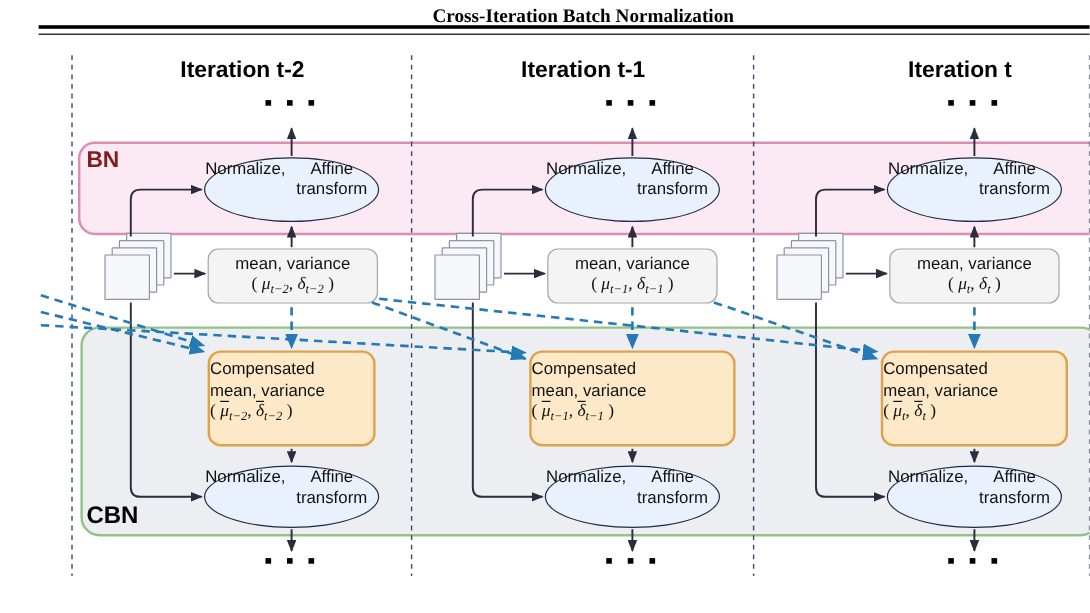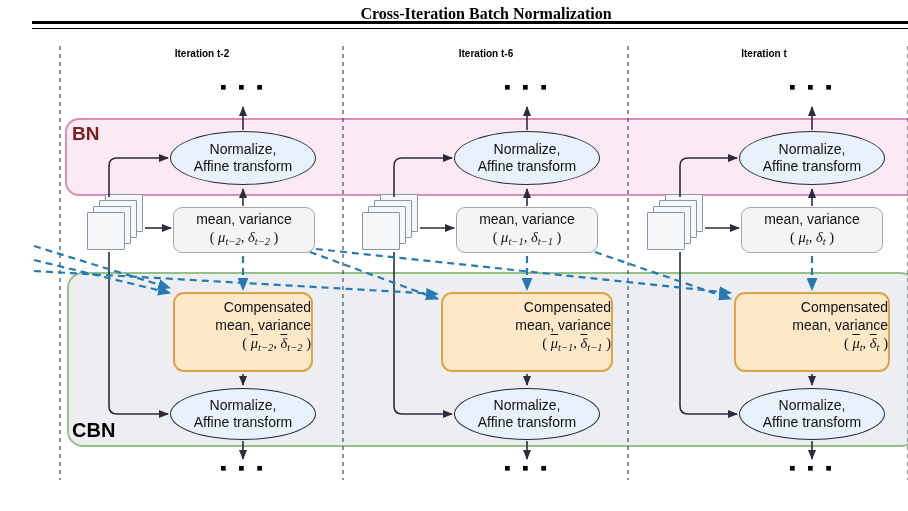--- a/index.html
+++ b/index.html
@@ -20,55 +20,55 @@
     left:33px;top:118px;width:857px;height:78px;border-radius:14px;
     background:#fbe9f3;border:2px solid #dd8db5;box-sizing:border-box;
   }
   .cbn-box{
     left:35px;top:272px;width:850px;height:175px;border-radius:16px;
     background:#eceef1;border:2px solid #93c187;box-sizing:border-box;
   }
   .bn-label{left:40px;top:123px;font-size:19px;font-weight:bold;color:#7f1d1d;}
   .cbn-label{left:40px;top:419px;font-size:20px;font-weight:bold;color:#000;}
   
-  .hdr{top:48px;width:180px;text-align:center;font-size:10px;font-weight:bold;color:#000;}
+  .hdr{top:48px;width:180px;text-align:center;font-size:19px;font-weight:bold;color:#000;}
   .dots{width:80px;text-align:center;font-size:19px;letter-spacing:3px;line-height:14px;color:#000;}
   .dots-top{top:80px;}
   .dots-bottom{top:461px;}
   
   .ellipse{
     width:146px;height:54px;border-radius:50%;background:#e8f1fc;border:1.6px solid #222a42;
-    box-sizing:border-box;display:flex;flex-direction:column;justify-content:center;
+    box-sizing:border-box;display:flex;flex-direction:row;justify-content:center;
     text-align:center;font-size:14px;line-height:17px;
   }
   .bn-ellipse{top:131px;}
   .cbn-ellipse{top:388px;height:52px;}
   .stats{
     top:207px;width:142px;height:46px;border-radius:9px;background:#f4f4f4;
     border:1.4px solid #a6a6a6;box-sizing:border-box;text-align:center;
     font-size:14px;line-height:17px;padding-top:3px;
   }
   .comp{
     top:292px;height:80px;border-radius:11px;background:#fde8c8;
-    border:2px solid #dfa24a;box-sizing:border-box;text-align:right;
+    border:2px solid #dfa24a;box-sizing:border-box;text-align:left;
     font-size:14px;line-height:18px;padding-top:4px;
   }
   
   .formula{font-family:Liberation Serif, serif;font-size:14.5px;line-height:18px;}
   .formula .i{font-style:italic;}
   .formula .iov{font-style:italic;text-decoration:overline;}
   .formula .sub{font-style:italic;font-size:10.5px;vertical-align:-3px;}
   
   .stack{top:194px;width:56px;height:56px;}
   .fmap{
     position:absolute;width:38px;height:38px;background:#f6f7f9;
     border:1.4px solid #8d94a8;box-sizing:border-box;border-radius:1px;
   }
   
-  .c0.hdr{left:80px;}  .c1.hdr{left:364px;} .c2.hdr{left:642px;}
+  .c0.hdr{left:80px;}  .c1.hdr{left:364px;} .c2.hdr{left:678px;}
   .c0.dots{left:171px;}.c1.dots{left:455px;}.c2.dots{left:740px;}
   .c0.ellipse{left:138px;}.c1.ellipse{left:422px;}.c2.ellipse{left:707px;}
   .c0.stats{left:141px;}  .c1.stats{left:424px;}  .c2.stats{left:709px;}
   .c0.comp{left:141px;width:140px;}
   .c1.comp{left:409px;width:172px;}
   .c2.comp{left:702px;width:156px;}
   .c0.stack{left:55px;}.c1.stack{left:330px;}.c2.stack{left:615px;}
   svg.overlay{position:absolute;left:0;top:0;pointer-events:none;}
 </style>
 </head>
@@ -79,21 +79,21 @@
   <div class="abs title">Cross-Iteration Batch Normalization</div>
   <div class="abs rule-thick"></div>
   <div class="abs rule-thin"></div>
 
   <div class="abs bn-band"></div>
   <div class="abs cbn-box"></div>
   <div class="abs bn-label">BN</div>
   <div class="abs cbn-label">CBN</div>
 
   <div class="abs hdr c0">Iteration t-2</div>
-  <div class="abs hdr c1">Iteration t-6</div>
+  <div class="abs hdr c1">Iteration t-1</div>
   <div class="abs hdr c2">Iteration t</div>
 
   <div class="abs dots dots-top c0">▪ ▪ ▪</div>
   <div class="abs dots dots-top c1">▪ ▪ ▪</div>
   <div class="abs dots dots-top c2">▪ ▪ ▪</div>
 
   <div class="abs ellipse bn-ellipse c0">
     <div>Normalize,</div>
     <div>Affine transform</div>
   </div>

